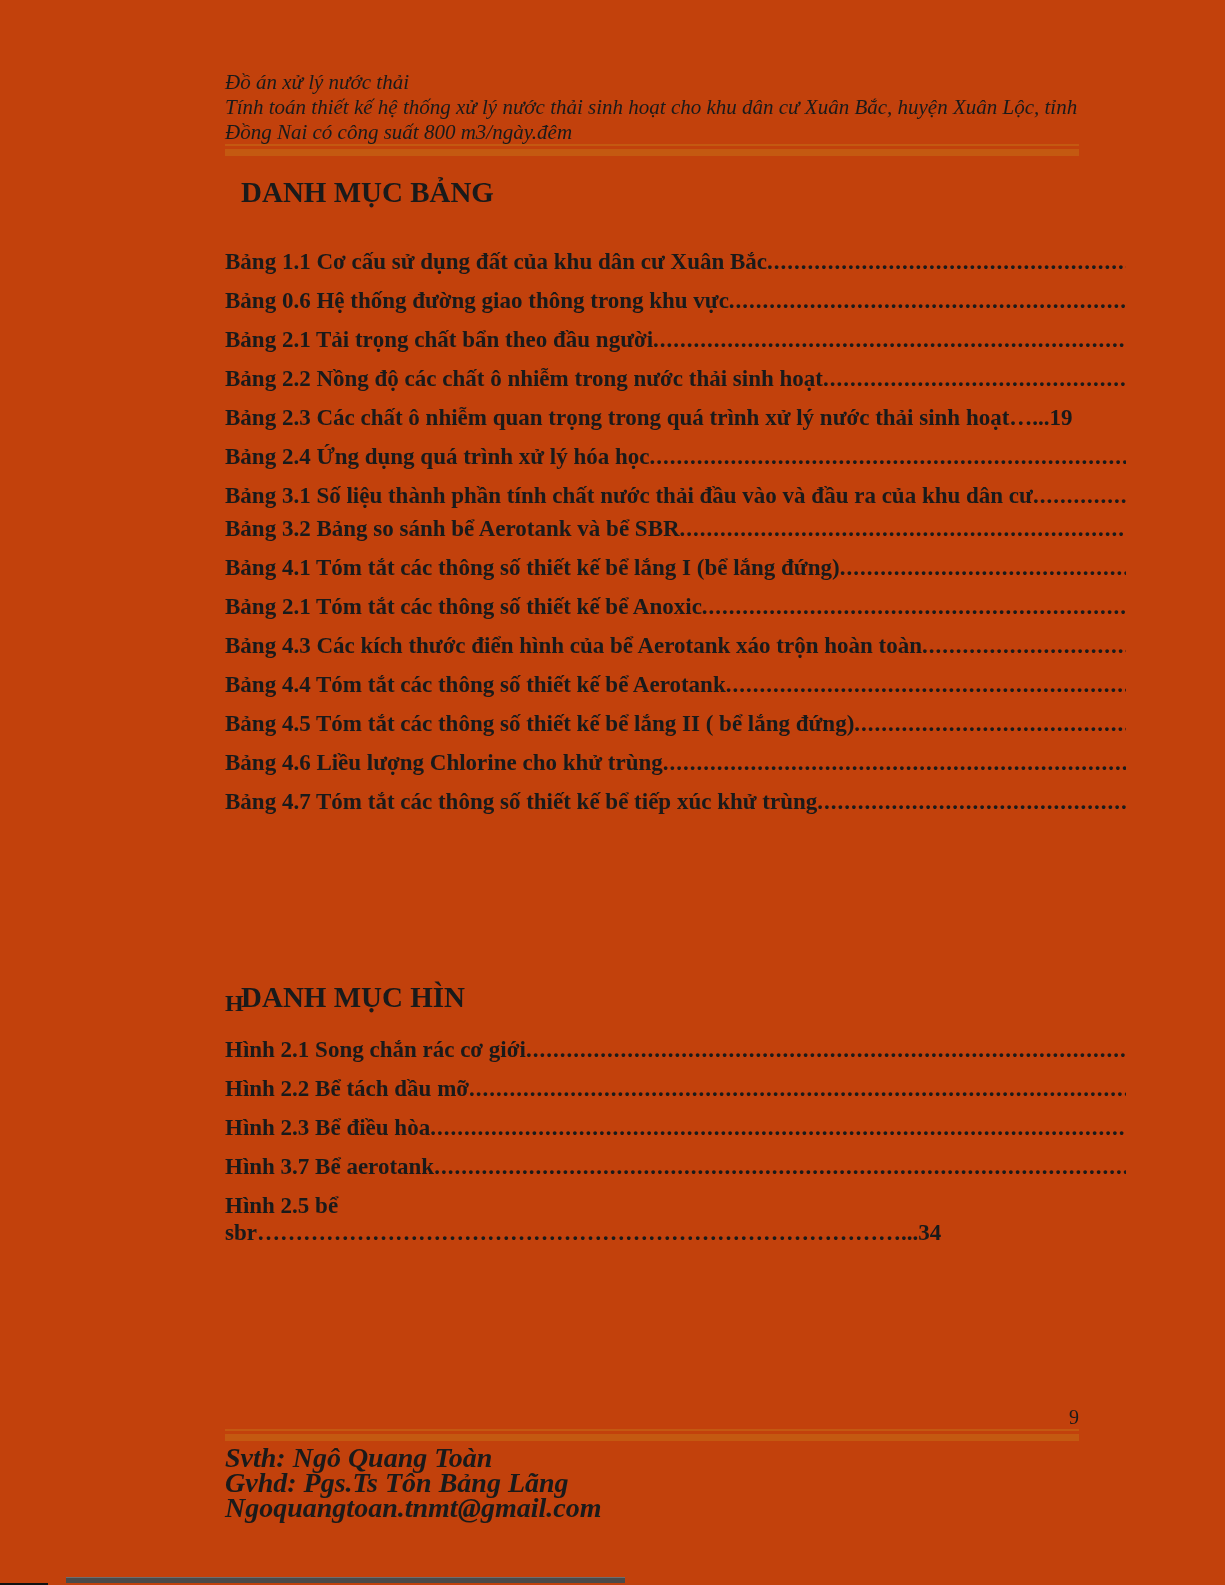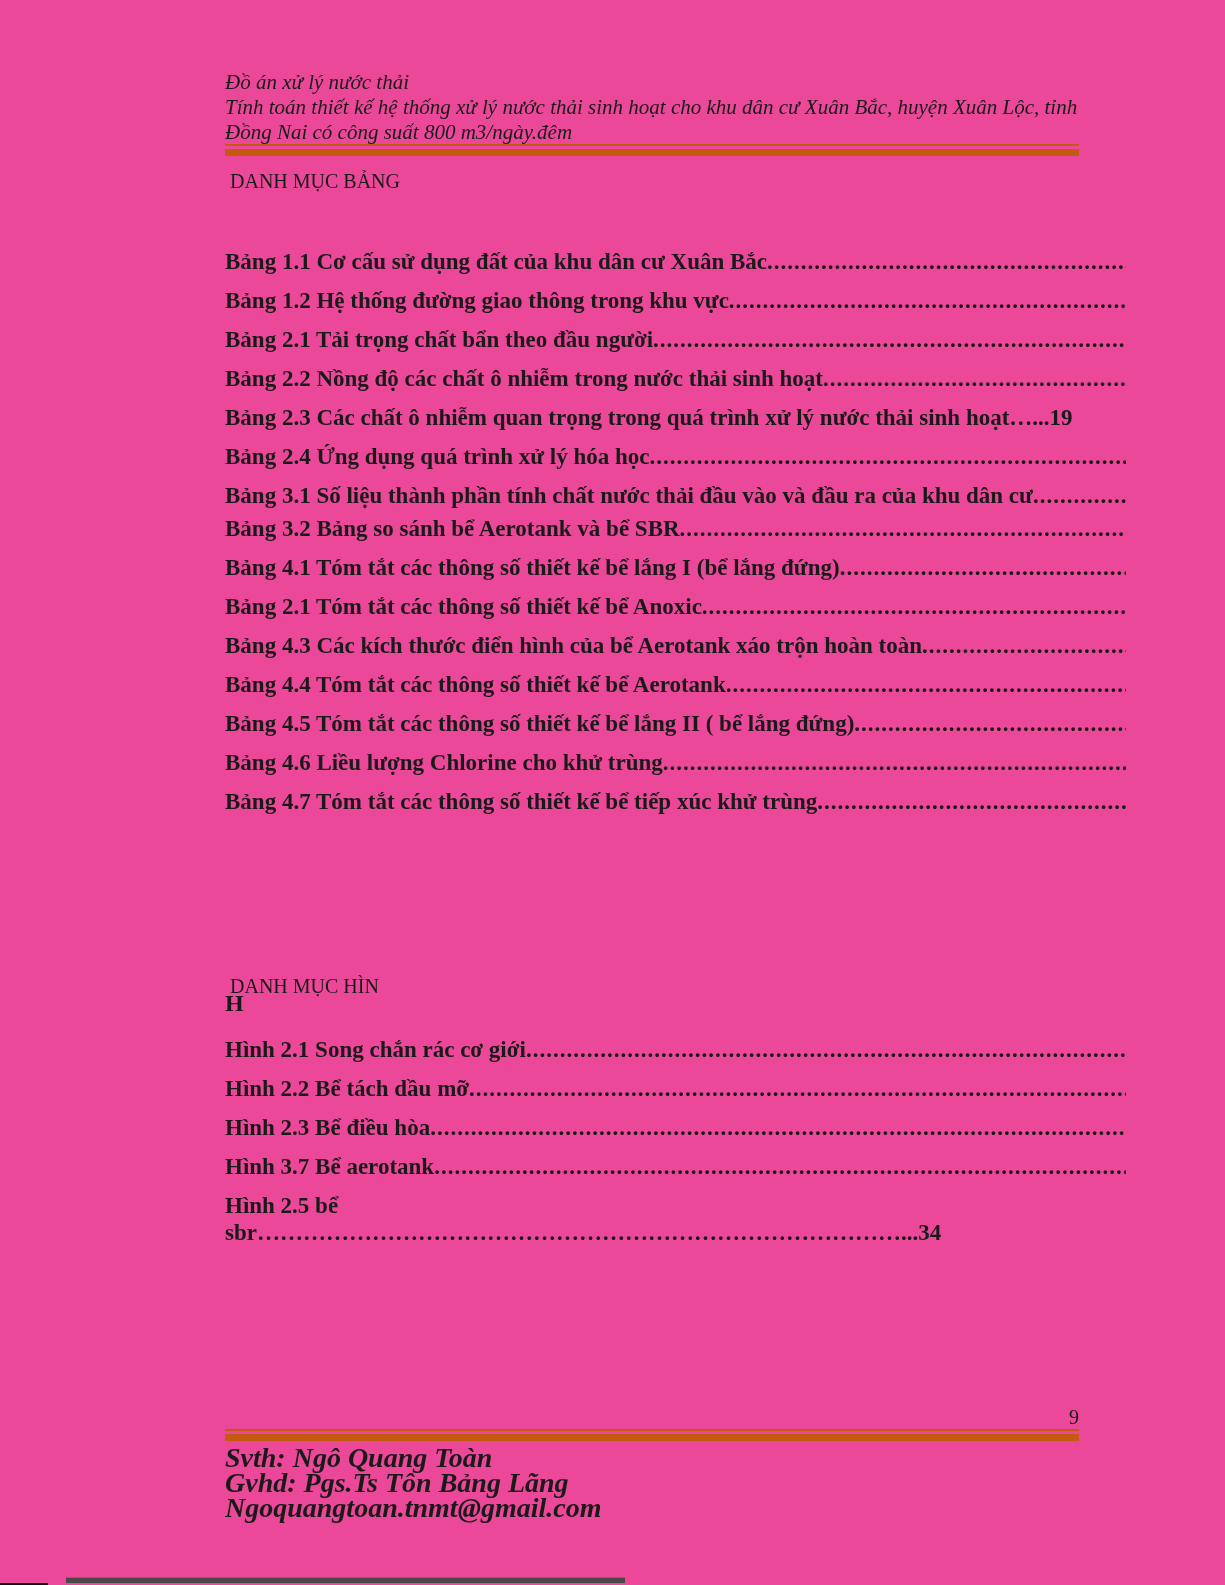--- a/index.html
+++ b/index.html
@@ -3,37 +3,37 @@
 <meta charset="utf-8">
 <style>
   :root{
     --accent:#C45911;
     --ink:#1A1A1A;
     --scrollbar:#4A4A4A;
   }
   *{box-sizing:border-box;}
   html,body{margin:0;padding:0;}
   body{background:#ffffff;font-family:"Liberation Serif","DejaVu Serif",serif;color:var(--ink);}
-  .page{position:relative;width:1225px;height:1585px;background:#ec4899;overflow:hidden;}
+  .page{position:relative;width:1225px;height:1585px;background:#c2410c;overflow:hidden;}
 
   
   .doc-header{position:absolute;left:225px;top:70px;width:860px;
     font-style:italic;font-size:21px;line-height:25px;}
   .doc-header div{white-space:nowrap;}
 
   
   .rule{position:absolute;left:225px;width:854px;}
   .rule .thin{height:2px;background:var(--accent);}
   .rule .gap{height:3px;}
   .rule .thick{height:7px;background:var(--accent);}
   .rule-top{top:144px;}
   .rule-bottom{top:1429px;}
 
-  .section-heading{position:absolute;left:225px;margin:5px;font-weight:normal;
-    font-size:20px;line-height:34px;white-space:nowrap;}
+  .section-heading{position:absolute;left:225px;margin:16px;font-weight:bold;
+    font-size:29px;line-height:34px;white-space:nowrap;}
   .heading-tables{top:159px;}
   .heading-figures{top:964px;text-align:right;}
   .heading-figures-cont{position:absolute;left:225px;top:988px;margin:0;
     font-weight:bold;font-size:24px;line-height:30px;}
 
   
   .toc-list{position:absolute;left:225px;width:901px;}
   .toc-tables{top:242px;}
   .toc-figures{top:1030px;}
   .toc-row{white-space:nowrap;overflow:hidden;width:100%;
@@ -69,21 +69,21 @@
   <div class="rule rule-top">
     <div class="thin"></div>
     <div class="gap"></div>
     <div class="thick"></div>
   </div>
 
   <h1 class="section-heading heading-tables">DANH MỤC BẢNG</h1>
 
   <div class="toc-list toc-tables">
     <div class="toc-row"><span class="toc-text">Bảng 1.1 Cơ cấu sử dụng đất của khu dân cư Xuân Bắc</span><span class="toc-leader">................................................................................................................................................................................................</span></div>
-    <div class="toc-row"><span class="toc-text">Bảng 1.2 Hệ thống đường giao thông trong khu vực</span><span class="toc-leader">................................................................................................................................................................................................</span></div>
+    <div class="toc-row"><span class="toc-text">Bảng 0.6 Hệ thống đường giao thông trong khu vực</span><span class="toc-leader">................................................................................................................................................................................................</span></div>
     <div class="toc-row"><span class="toc-text">Bảng 2.1 Tải trọng chất bẩn theo đầu người</span><span class="toc-leader">................................................................................................................................................................................................</span></div>
     <div class="toc-row"><span class="toc-text">Bảng 2.2 Nồng độ các chất ô nhiễm trong nước thải sinh hoạt</span><span class="toc-leader">................................................................................................................................................................................................</span></div>
     <div class="toc-row"><span class="toc-text">Bảng 2.3 Các chất ô nhiễm quan trọng trong quá trình xử lý nước thải sinh hoạt…...19</span></div>
     <div class="toc-row"><span class="toc-text">Bảng 2.4 Ứng dụng quá trình xử lý hóa học</span><span class="toc-leader">................................................................................................................................................................................................</span></div>
     <div class="toc-row wrap-first"><span class="toc-text">Bảng 3.1 Số liệu thành phần tính chất nước thải đầu vào và đầu ra của khu dân cư</span><span class="toc-leader">................................................................................................................................................................................................</span></div>
     <div class="toc-row"><span class="toc-text">Bảng 3.2 Bảng so sánh bể Aerotank và bể SBR</span><span class="toc-leader">................................................................................................................................................................................................</span></div>
     <div class="toc-row"><span class="toc-text">Bảng 4.1 Tóm tắt các thông số thiết kế bể lắng I (bể lắng đứng)</span><span class="toc-leader">................................................................................................................................................................................................</span></div>
     <div class="toc-row"><span class="toc-text">Bảng 2.1 Tóm tắt các thông số thiết kế bể Anoxic</span><span class="toc-leader">................................................................................................................................................................................................</span></div>
     <div class="toc-row"><span class="toc-text">Bảng 4.3 Các kích thước điển hình của bể Aerotank xáo trộn hoàn toàn</span><span class="toc-leader">................................................................................................................................................................................................</span></div>
     <div class="toc-row"><span class="toc-text">Bảng 4.4 Tóm tắt các thông số thiết kế bể Aerotank</span><span class="toc-leader">................................................................................................................................................................................................</span></div>

